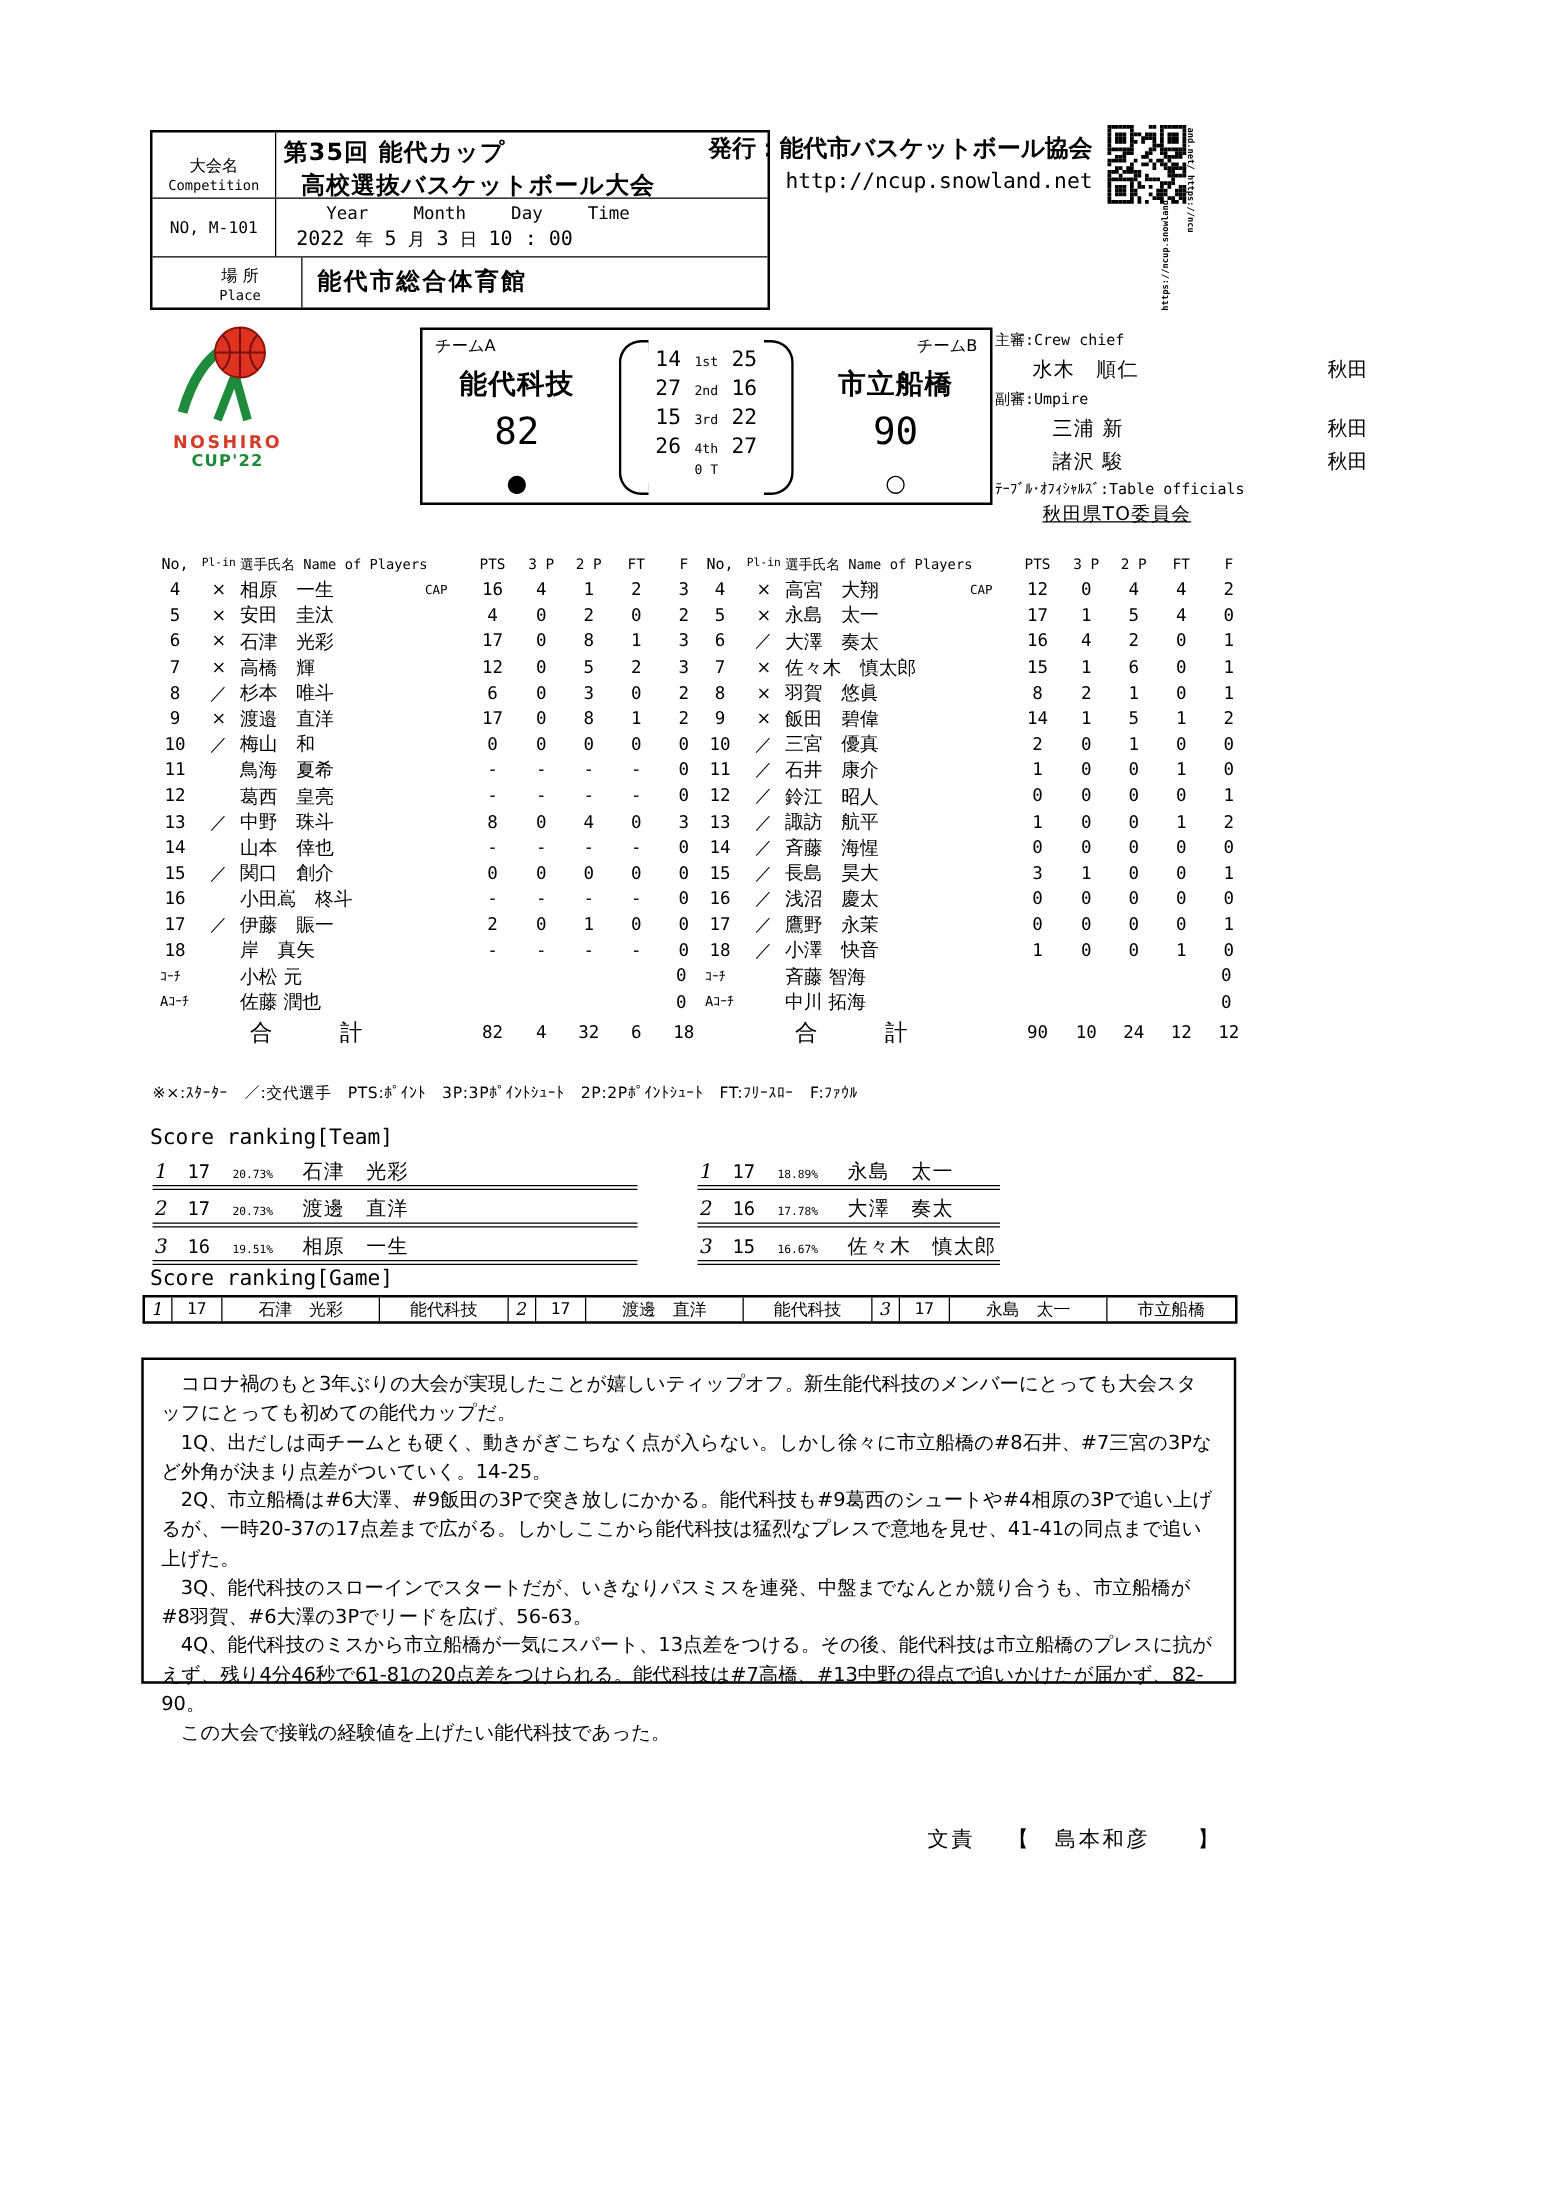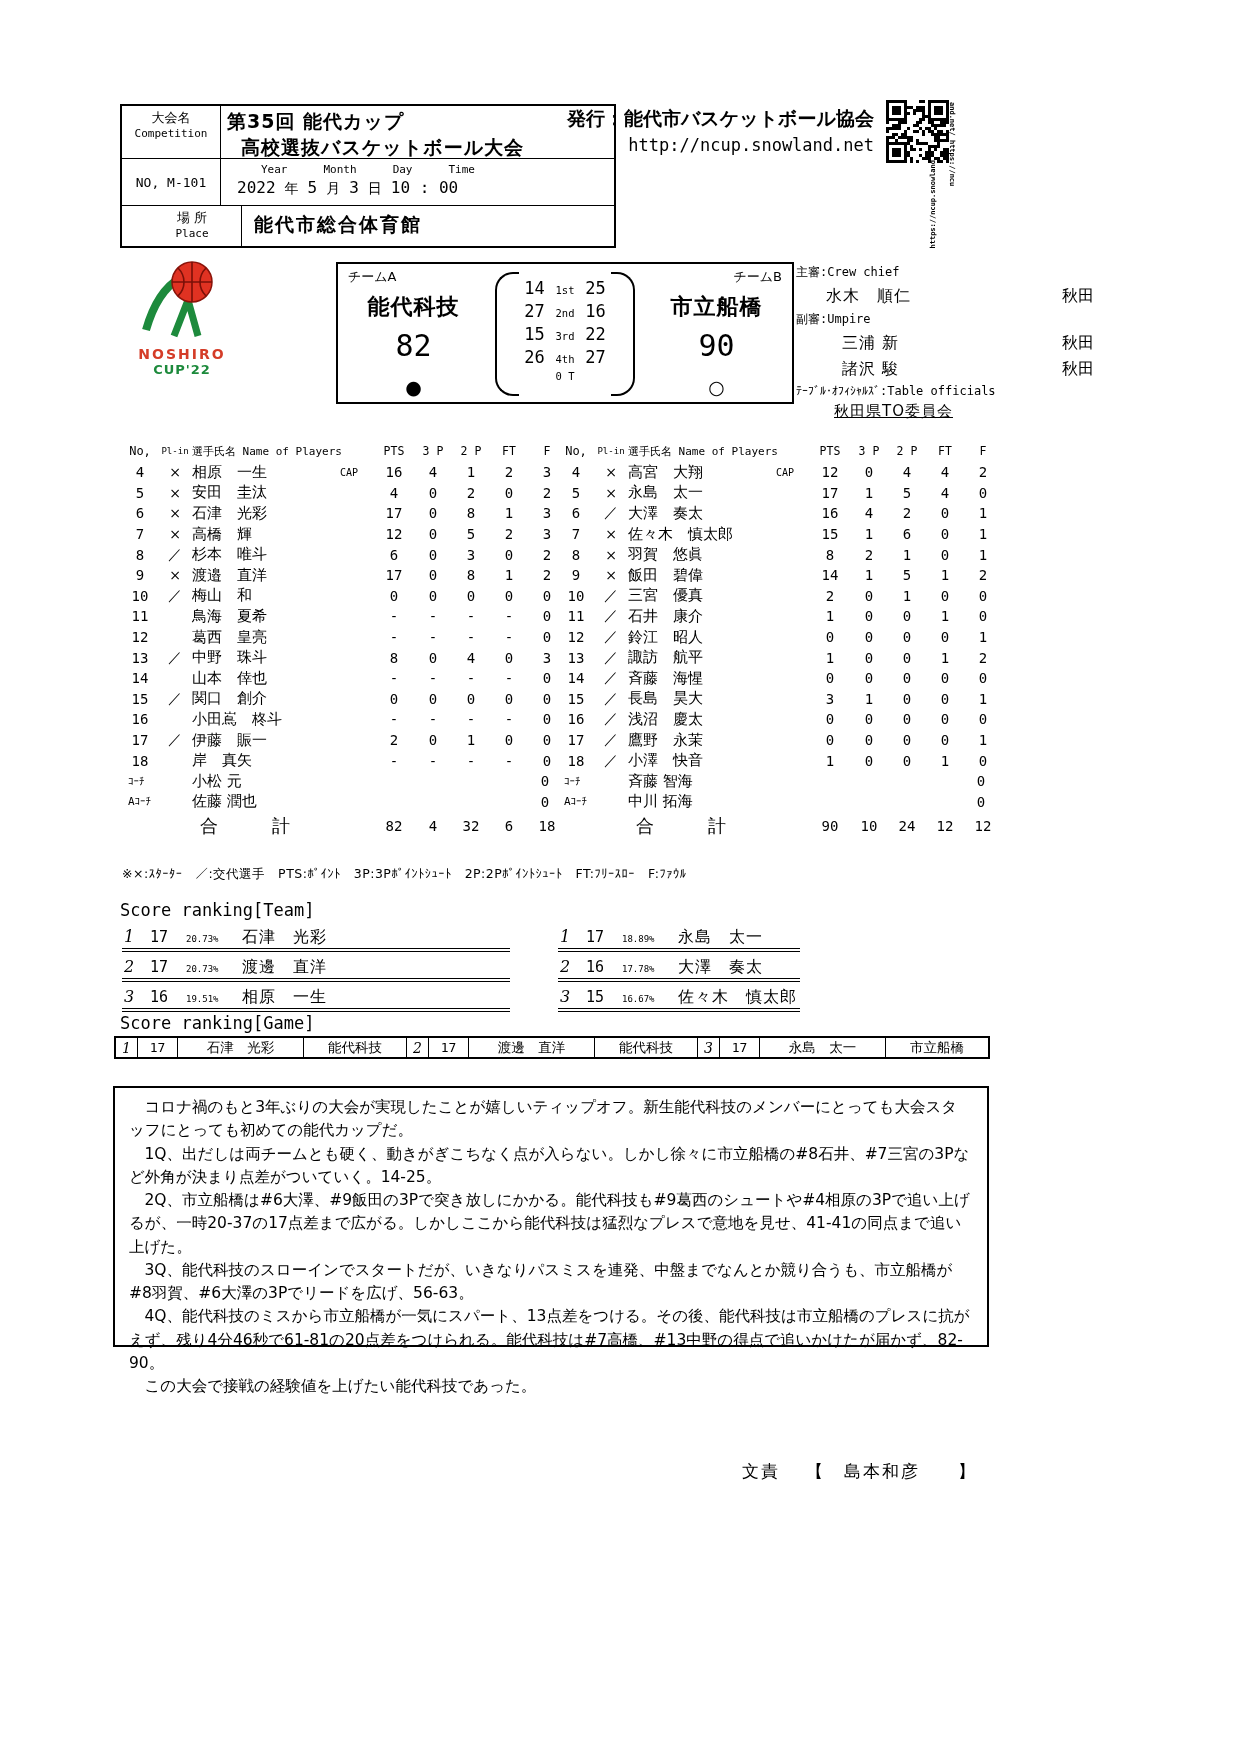--- a/index.html
+++ b/index.html
@@ -4,28 +4,28 @@
 <style>
   html,body{margin:0;padding:0;background:#fff;}
   .page{position:relative;width:1241px;height:1755px;background:#fff;color:#000;
         font-family:"DejaVu Sans",sans-serif;overflow:hidden;}
 
   
   .hdr{position:absolute;left:120px;top:104px;width:492px;border:2px solid #000;}
   .hdr-row{display:flex;align-items:stretch;}
   .hdr-row + .hdr-row{border-top:1px solid #000;}
   .hdr-label{width:94px;border-right:1px solid #000;display:flex;flex-direction:column;
-             justify-content:flex-start;align-items:center;padding:3px 2px;}
+             justify-content:flex-end;align-items:center;padding:3px 2px;}
   .hdr-label .jp{font-size:13px;}
   .hdr-label .en{font-size:11px;font-family:"DejaVu Sans Mono",monospace;}
   .hdr-val{flex:1;padding:3px 6px;}
   .title1{font-size:19px;font-weight:600;letter-spacing:1px;}
   .title2{font-size:19px;font-weight:600;letter-spacing:1px;padding-left:14px;}
   .no-cell{justify-content:center;font-size:13px;font-family:"DejaVu Sans Mono",monospace;}
-  .date-heads{display:flex;font-size:11px;font-family:"DejaVu Sans Mono",monospace;
+  .date-heads{display:flex;font-size:14px;font-family:"DejaVu Sans Mono",monospace;
               padding:1px 0 0 34px;gap:36px;}
   .date-vals{display:flex;align-items:baseline;font-size:16px;padding:2px 0 0 10px;gap:9px;
              font-family:"DejaVu Sans Mono",monospace;}
   .date-vals .unit{font-size:14px;font-family:"DejaVu Sans",sans-serif;}
   .place-val{font-size:19px;font-weight:600;padding:6px 0 4px 12px;letter-spacing:2px;}
 
   
   .pub{position:absolute;left:562px;top:106px;width:312px;text-align:right;}
   .pub-l1{font-size:19px;font-weight:600;}
   .pub-l2{font-size:17px;font-family:"DejaVu Sans Mono",monospace;margin-top:3px;}

